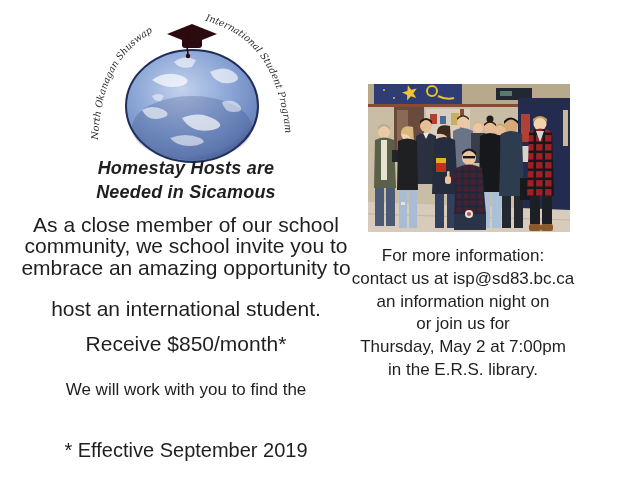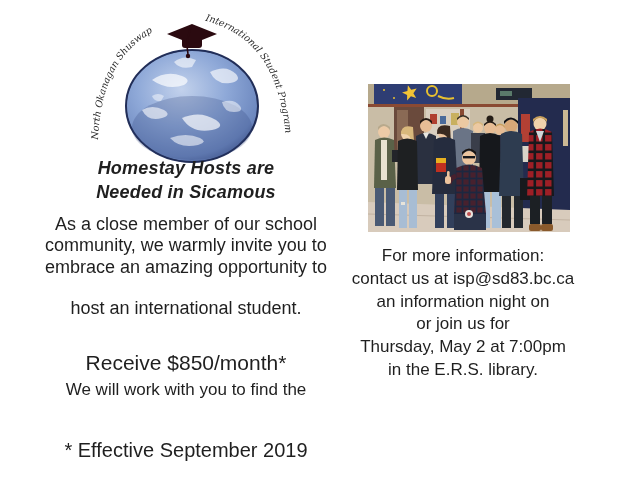--- a/index.html
+++ b/index.html
@@ -4,23 +4,23 @@
 <style>
   html,body{margin:0;padding:0;background:#ffffff;}
   .flyer{
     position:relative;width:636px;height:491px;background:#ffffff;overflow:hidden;
     font-family:"Liberation Sans",sans-serif;color:#1f1f1f;
   }
   .abs{position:absolute;}
   .centered{text-align:center;}
   .headline{top:157px;left:11px;width:350px;font-size:18px;line-height:23.5px;
     font-style:italic;font-weight:600;letter-spacing:.2px;}
-  .intro{top:214px;left:11px;width:350px;font-size:18px;line-height:21.3px;}
+  .intro{top:214px;left:11px;width:350px;font-size:21px;line-height:21.3px;}
   .intro .line:last-child{margin-top:20px;}
-  .rate{top:330px;left:11px;width:350px;font-size:21px;line-height:27px;margin-top:19px;}
+  .rate{top:330px;left:11px;width:350px;font-size:21px;line-height:27px;}
   .support{top:379px;left:11px;width:350px;font-size:17px;line-height:21.3px;}
   .footnote{top:439px;left:11px;width:350px;font-size:20px;}
   .logo-svg{top:10px;left:82px;}
   .photo-svg{top:84px;left:368px;}
   .info{top:245px;left:328px;width:270px;font-size:17px;line-height:22.8px;text-align:center;}
   .arcText{font-family:"DejaVu Serif",serif;font-style:italic;font-size:9.5px;fill:#2a2a2a;}
 </style>
 </head>
 <body>
 
@@ -71,21 +71,21 @@
     </g>
   </svg>
 
   <div class="abs centered headline">
     <div class="line">Homestay Hosts are</div>
     <div class="line">Needed in Sicamous</div>
   </div>
 
   <div class="abs centered intro">
     <div class="line">As a close member of our school</div>
-    <div class="line">community, we warmly invite you to</div>
+    <div class="line">community, we school invite you to</div>
     <div class="line">embrace an amazing opportunity to</div>
     <div class="line">host an international student.</div>
   </div>
 
   <div class="abs centered rate">Receive $850/month*</div>
 
   <div class="abs centered support">
     <div class="line">We will work with you to find the</div>
   </div>
 

